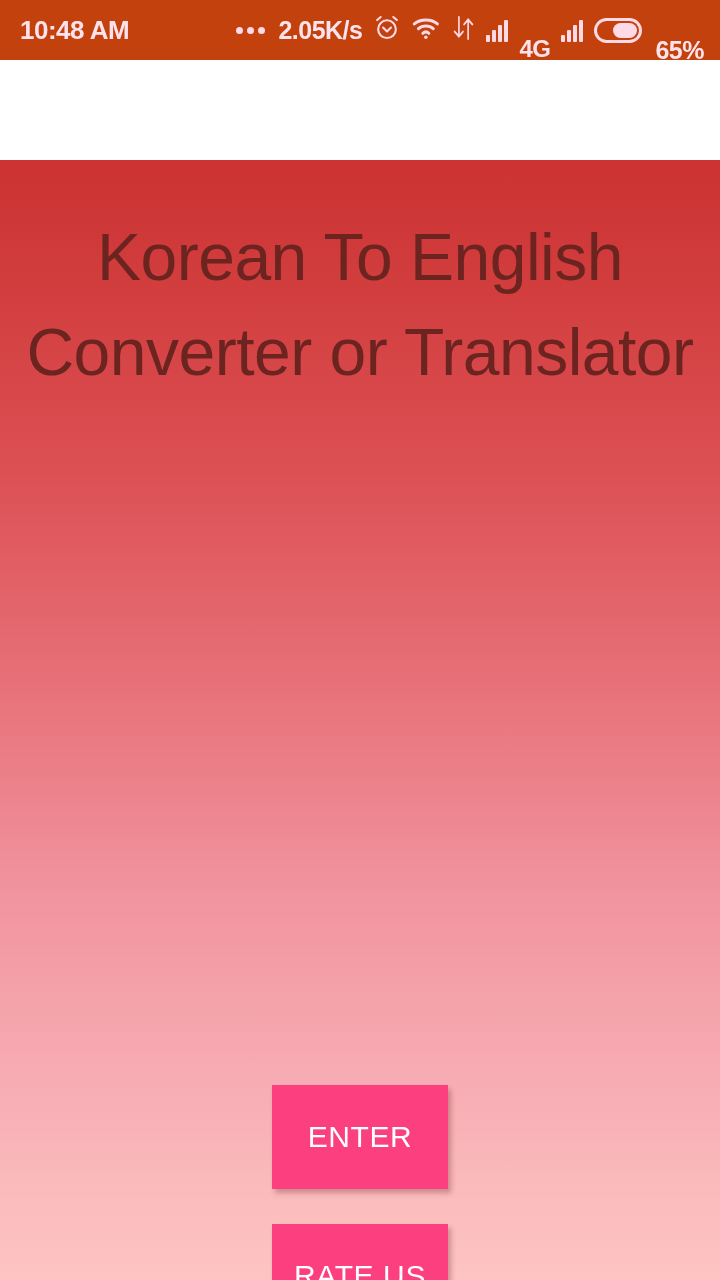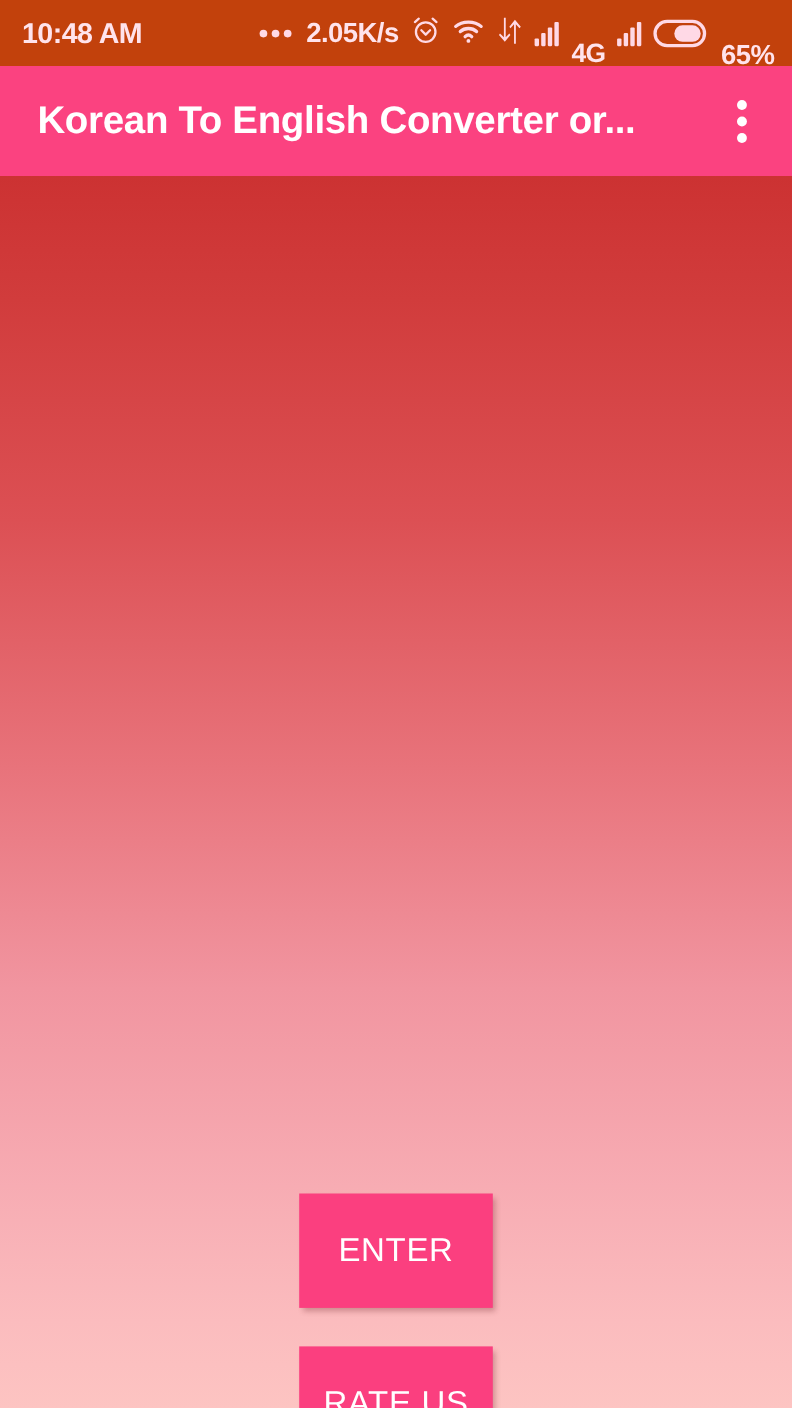--- a/index.html
+++ b/index.html
@@ -276,31 +276,24 @@
       </span>
 
       <span class="battery">
         <span class="fill"></span>
       </span>
 
       <span class="battery-pct">65%</span>
     </div>
   </div>
 
-  <div class="app-bar">
-    <span class="app-bar-title">Korean To English Converter or...</span>
-    <span class="overflow-menu">
-      <i></i>
-        <i></i>
-        <i></i>
-    </span>
-  </div>
 
   <div class="content">
 
+    <div class="headline">Korean To English Converter or Translator</div>
 
     <div class="btn-stack">
       <button class="btn">ENTER</button>
       <button class="btn">RATE US</button>
     </div>
 
   </div>
 
 </div>
 

